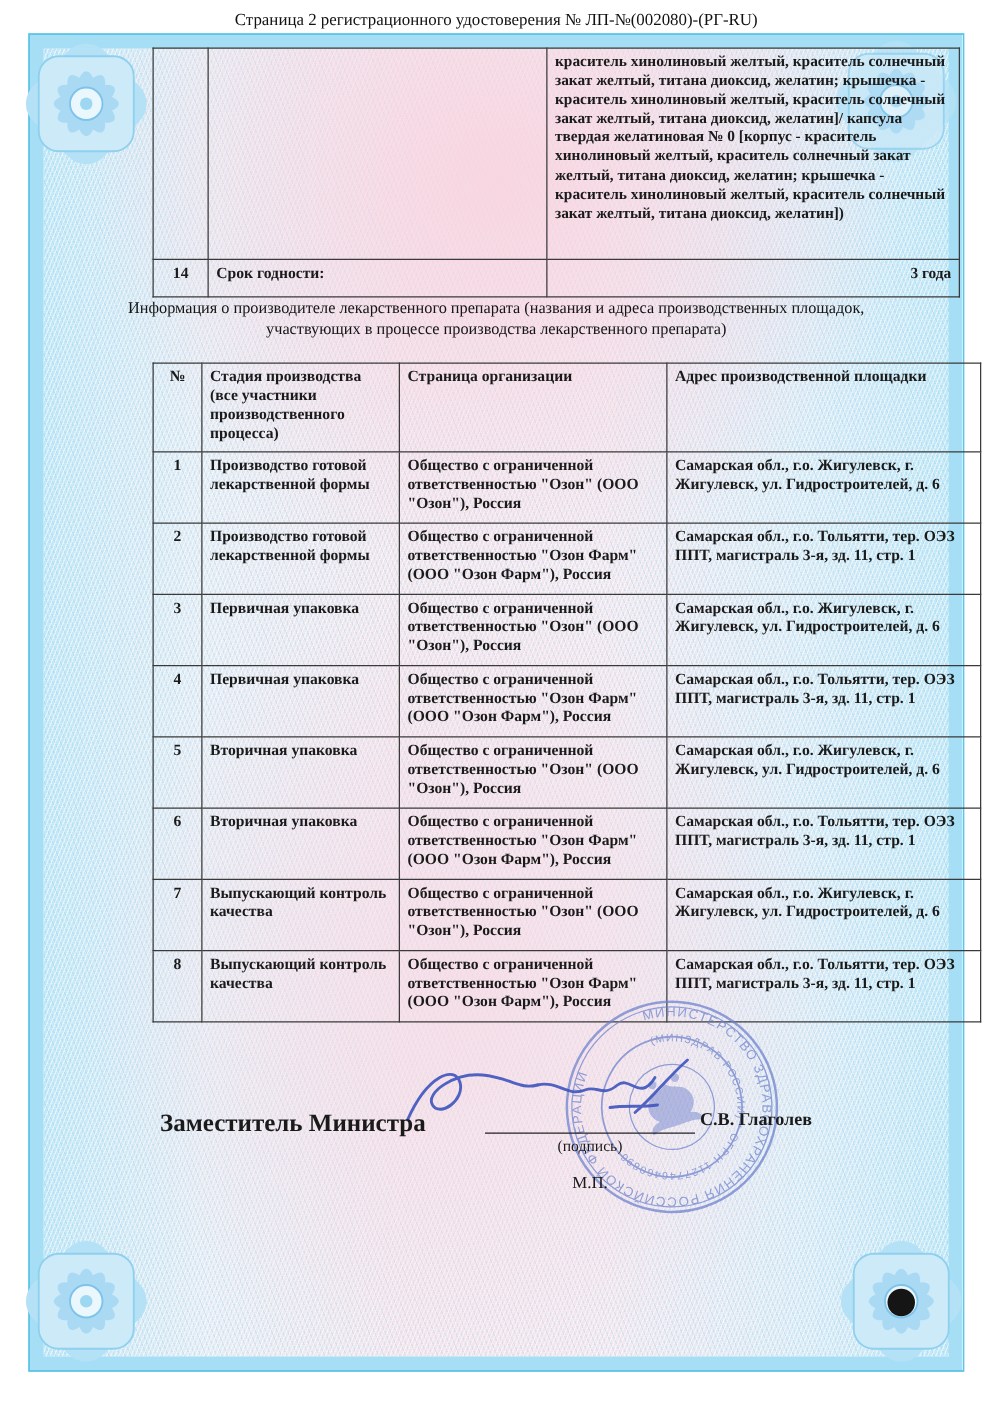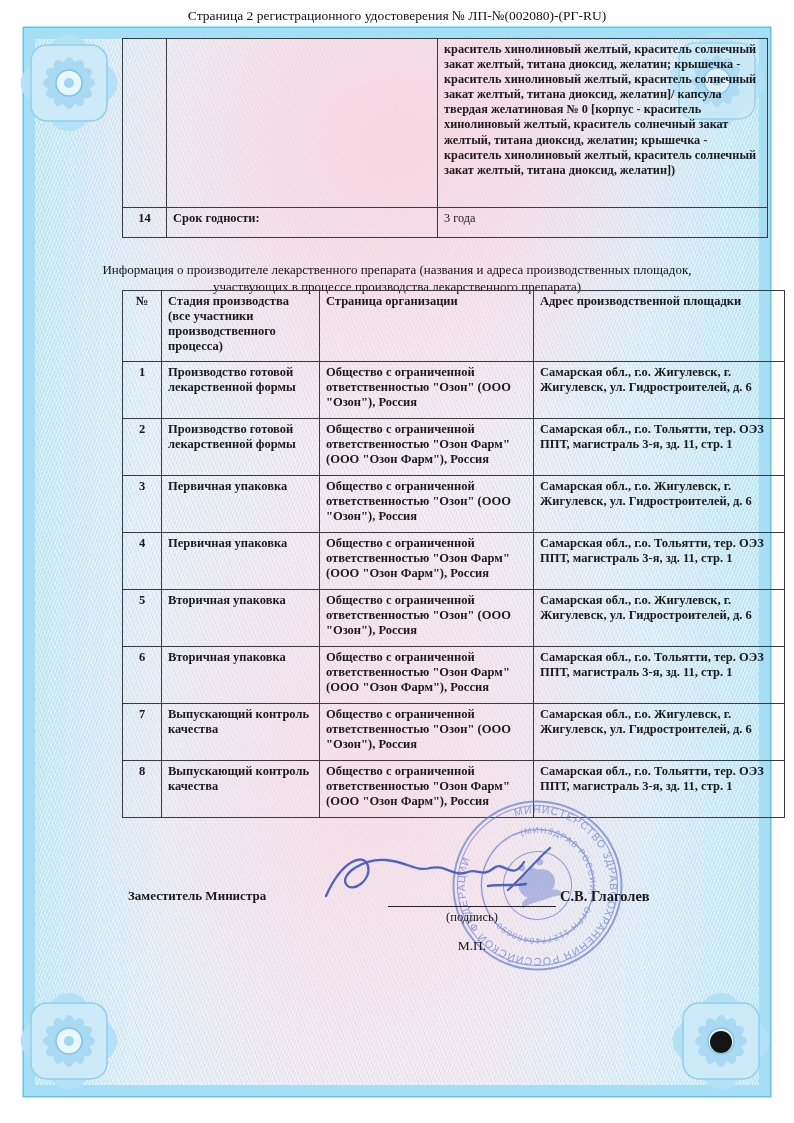--- a/index.html
+++ b/index.html
@@ -37,36 +37,36 @@
     border:1.4px solid #3a3a3a;vertical-align:top;
     font-size:12.5px;line-height:1.21;padding:3px 6px;
     word-wrap:break-word;
   }
   .t-top{top:38px;}
   .t-top .c-num{width:31px;text-align:center;font-weight:700;}
   .t-top .c-label{width:258px;font-weight:700;margin-left:27px;}
   .t-top .c-val{width:317px;font-weight:600;line-height:15.1px;font-size:12.3px;margin-left:21px;}
   .t-top .row-a td{height:162px;}
   .t-top .row-b td{height:23px;}
-  .t-top .center{text-align:left;font-weight:400;}
+  .t-top .center{text-align:right;font-weight:700;}
   .intro{
-    position:absolute;left:88px;top:262px;width:618px;
+    position:absolute;left:88px;top:238px;width:618px;
     text-align:center;font-size:13px;line-height:1.3;color:#141414;
   }
   .t-main{top:290px;}
   .t-main th{font-weight:700;text-align:left;vertical-align:top;}
   .t-main .h-num{width:26px;text-align:center;}
   .t-main .h-stage{width:145px;}
   .t-main .h-org{width:201px;}
   .t-main .h-addr{width:238px;}
   .t-main td{font-weight:600;height:50px;}
   .t-main td.num{text-align:center;}
   .t-main thead th{height:64px;}
   
-  .sig-label{position:absolute;left:128px;top:888px;font-weight:700;font-size:13px;}
+  .sig-label{position:absolute;left:128px;top:888px;font-weight:700;font-size:20px;}
   .signer-name{position:absolute;left:560px;top:888px;font-weight:700;font-size:14.5px;}
   .sig-line{position:absolute;left:388px;top:906px;width:168px;border-top:1.6px solid #222;}
   .sig-caption{position:absolute;left:388px;top:910px;width:168px;text-align:center;font-size:12.5px;}
   .seal-label{position:absolute;left:430px;top:938px;width:84px;text-align:center;font-size:13.5px;}
   .stamp{position:absolute;left:440px;top:788px;opacity:.72;}
   .signature-svg{position:absolute;left:312px;top:838px;opacity:.9;}
   .black-dot{
     position:absolute;left:710px;top:1031px;width:22px;height:22px;
     background:#151515;border-radius:50%;
   }

